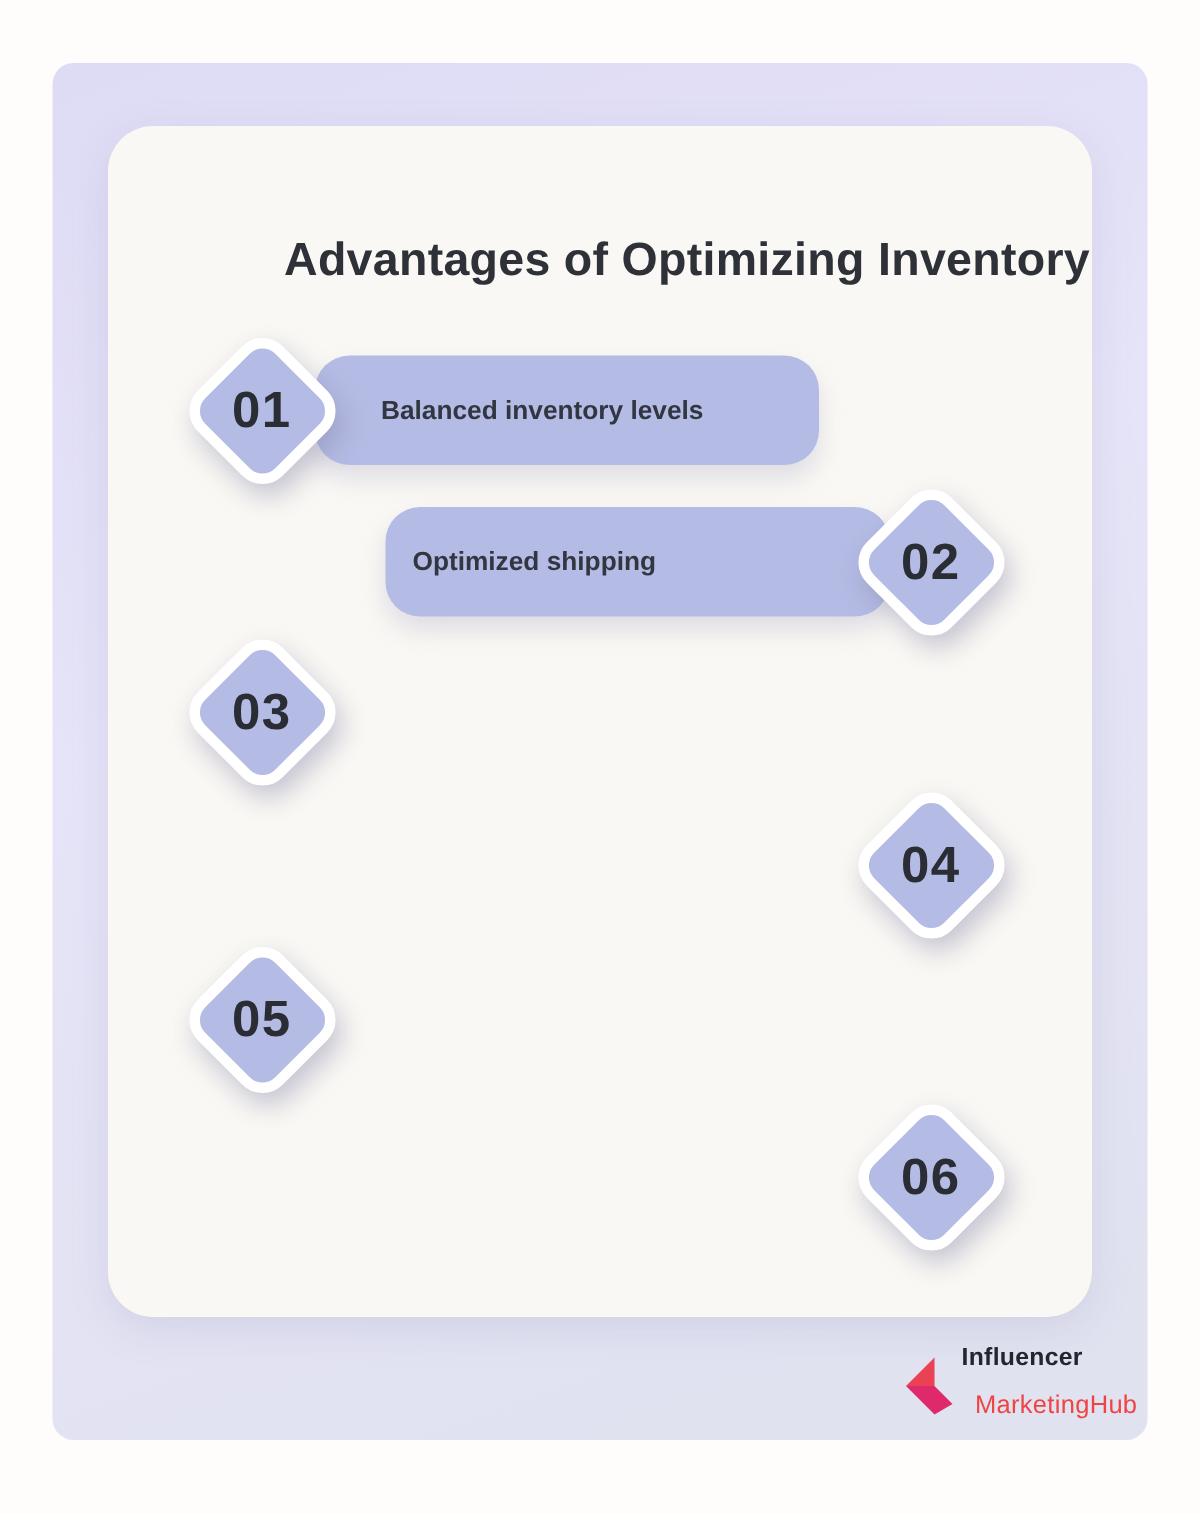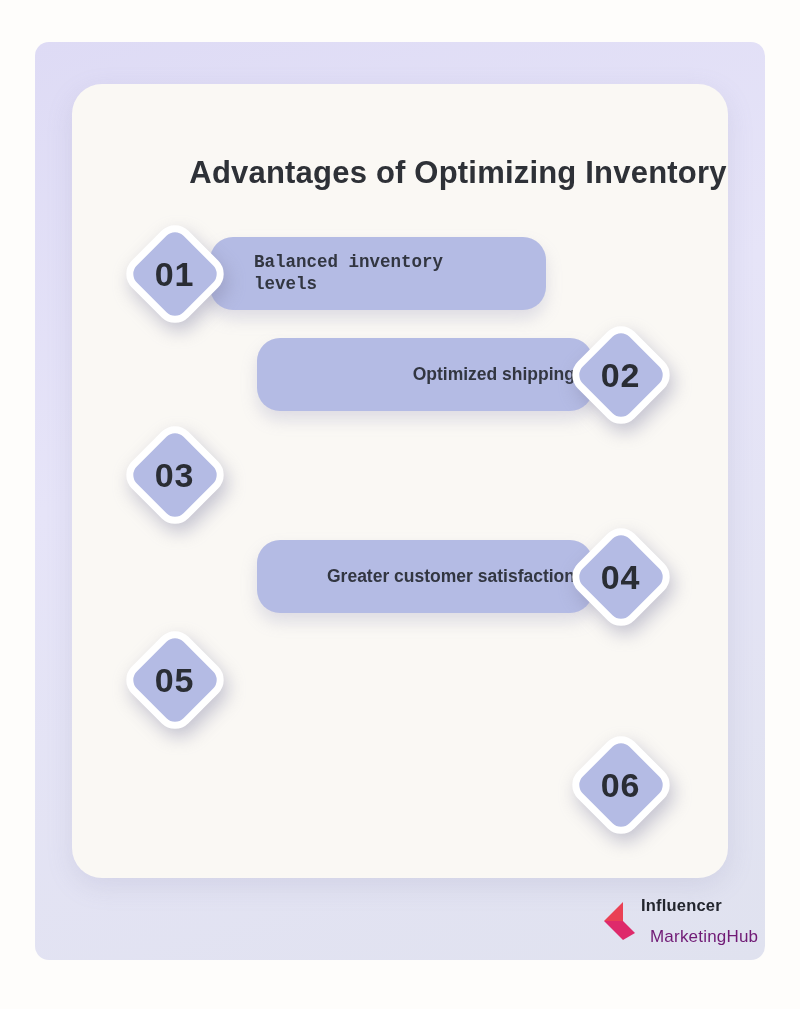--- a/index.html
+++ b/index.html
@@ -28,48 +28,48 @@
     color:#2e3137; letter-spacing:0.2px;
   }
 
   .bar {
     position:absolute; height:73px; width:336px;
     background:#b4bbe4; border-radius:23px;
     box-shadow:0 9px 16px rgba(150,150,185,0.28);
     display:flex; align-items:center; z-index:1;
     color:#323641; font-weight:bold; font-size:17.5px; line-height:1.25;
   }
-  .bar.left-side  { left:210px; justify-content:flex-start; padding-left:44px; padding-right:41px; box-sizing:border-box; text-align:left;font-family:Liberation Mono, monospace; }
-  .bar.right-side { left:257px; justify-content:flex-end; padding:0 18px; box-sizing:border-box; text-align:center; }
+  .bar.left-side  { left:210px; justify-content:flex-start; padding-left:44px; padding-right:41px; box-sizing:border-box; text-align:left; }
+  .bar.right-side { left:257px; justify-content:flex-start; padding:0 18px; box-sizing:border-box; text-align:center; }
 
   .diamond-wrap {
     position:absolute; width:112px; height:112px; z-index:2;
     filter:drop-shadow(4px 8px 9px rgba(130,130,165,0.45));
   }
   .diamond-wrap.left-side  { left:119px; }
   .diamond-wrap.right-side { left:565px; }
   .diamond {
     position:absolute; inset:16px; box-sizing:border-box;
     background:#b4bbe4; border:7px solid #ffffff; border-radius:19px;
     transform:rotate(45deg);
     display:flex; align-items:center; justify-content:center;
   }
   .diamond .num {
     transform:rotate(-45deg);
     font-size:34px; font-weight:bold; color:#2a2d34; letter-spacing:1px;
   }
 
   .logo {
     position:absolute; left:602px; top:896px;
-    display:flex; align-items:flex-start;
+    display:flex; align-items:center;
   }
   .logo-icon { width:36px; height:42px; margin-top:4px; }
   .logo-text { margin-left:3px; }
   .logo-line1 { font-size:16.5px; font-weight:bold; color:#23262e; letter-spacing:0.2px; }
-  .logo-line2 { font-size:17px; font-weight:normal; color:#701a75; margin-top:12px; margin-left:9px; letter-spacing:0.2px; }
+  .logo-line2 { font-size:17px; font-weight:normal; color:#ef4444; margin-top:12px; margin-left:9px; letter-spacing:0.2px; }
 </style>
 </head>
 <body>
 
 <div class="poster">
 
   <div class="bg-panel"></div>
   <div class="card"></div>
 
   <h1 class="title">Advantages of Optimizing Inventory</h1>
@@ -91,23 +91,20 @@
       <span class="num">02</span>
     </div>
   </div>
 
   <div class="diamond-wrap left-side" style="top:419px;">
     <div class="diamond">
       <span class="num">03</span>
     </div>
   </div>
 
-  <div class="bar right-side" style="top:540px;">
-    <span>Greater customer satisfaction</span>
-  </div>
   <div class="diamond-wrap right-side" style="top:521px;">
     <div class="diamond">
       <span class="num">04</span>
     </div>
   </div>
 
   <div class="diamond-wrap left-side" style="top:624px;">
     <div class="diamond">
       <span class="num">05</span>
     </div>

